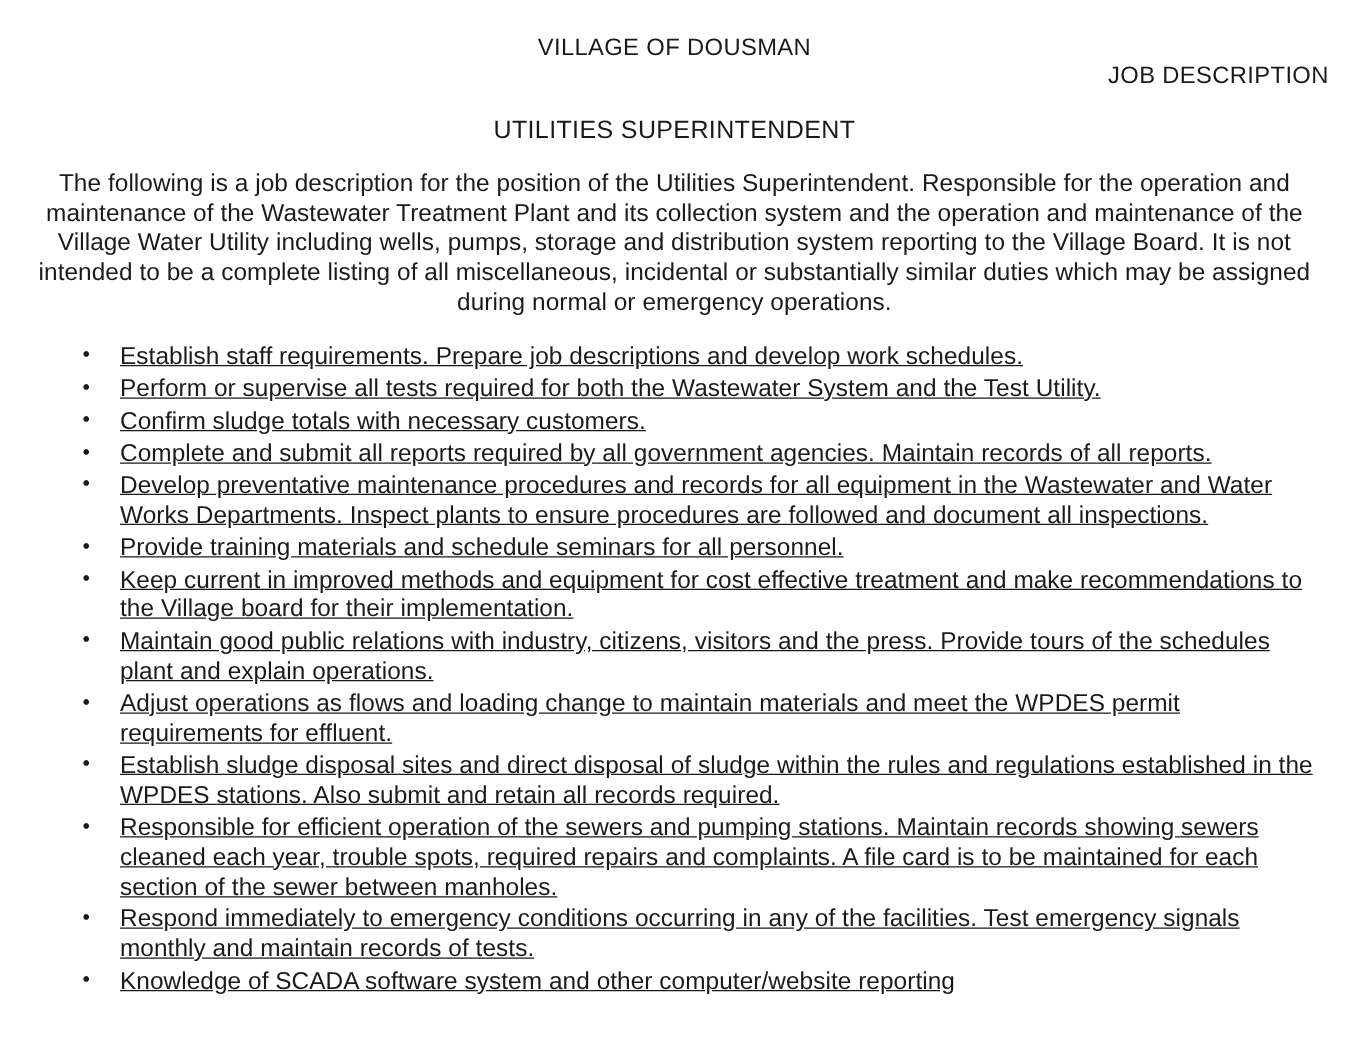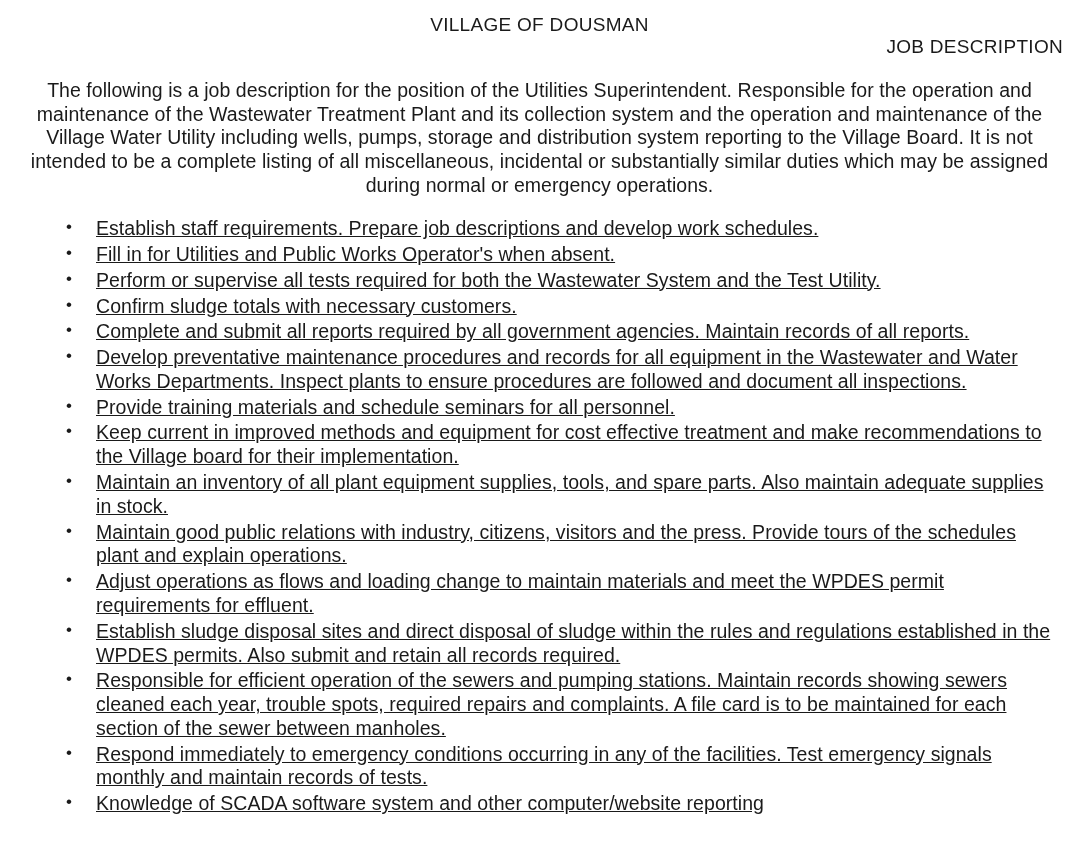--- a/index.html
+++ b/index.html
@@ -11,21 +11,21 @@
     width: 1079px;
     height: 849px;
     font-family: "Liberation Sans", sans-serif;
     color: #1a1a1a;
     overflow: hidden;
   }
   .page {
     width: 1079px;
     height: 724px;
     box-sizing: border-box;
-    padding: 14px 16px 0 16px;
+    padding: 28px 16px 0 16px;
     position: relative;
   }
   .header-block {
     text-align: center;
     line-height: 1.18;
   }
   .org-line {
     font-size: 19px;
     letter-spacing: 0.3px;
   }
@@ -74,35 +74,34 @@
 </head>
 <body>
 
 <div class="page">
 
   <div class="header-block">
     <div class="org-line">VILLAGE OF DOUSMAN</div>
     <div class="doc-type">JOB DESCRIPTION</div>
   </div>
 
+  <div class="job-title">UTILITIES SUPERINTENDENT</div>
 
   <p class="intro">The following is a job description for the position of the Utilities Superintendent.  Responsible for the operation and maintenance of the Wastewater Treatment Plant and its collection system and the operation and maintenance of the Village Water Utility including wells, pumps, storage and distribution system reporting to the Village Board.  It is not intended to be a complete listing of all miscellaneous, incidental or substantially similar duties which may be assigned during normal or emergency operations.</p>
 
   <ul class="duties">
     <li>Establish staff requirements.  Prepare job descriptions and develop work schedules.</li>
-    <li>Fill in for Utilities and Public Works Operator's when absent.</li>
     <li>Perform or supervise all tests required for both the Wastewater System and the Test Utility.</li>
     <li>Confirm sludge totals with necessary customers.</li>
     <li>Complete and submit all reports required by all government agencies.  Maintain records of all reports.</li>
     <li>Develop preventative maintenance procedures and records for all equipment in the Wastewater and Water Works Departments.  Inspect plants to ensure procedures are followed and document all inspections.</li>
     <li>Provide training materials and schedule seminars for all personnel.</li>
     <li>Keep current in improved methods and equipment for cost effective treatment and make recommendations to the Village board for their implementation.</li>
-    <li>Maintain an inventory of all plant equipment supplies, tools, and spare parts. Also maintain adequate supplies in stock.</li>
     <li>Maintain good public relations with industry, citizens, visitors and the press.  Provide tours of the schedules plant and explain operations.</li>
     <li>Adjust operations as flows and loading change to maintain materials and meet the WPDES permit requirements for effluent.</li>
-    <li>Establish sludge disposal sites and direct disposal of sludge within the rules and regulations established in the WPDES permits.  Also submit and retain all records required.</li>
+    <li>Establish sludge disposal sites and direct disposal of sludge within the rules and regulations established in the WPDES stations.  Also submit and retain all records required.</li>
     <li>Responsible for efficient operation of the sewers and pumping stations.  Maintain records showing sewers cleaned each year, trouble spots, required repairs and complaints.  A file card is to be maintained for each section of the sewer between manholes.</li>
     <li>Respond immediately to emergency conditions occurring in any of the facilities.  Test emergency signals monthly and maintain records of tests.</li>
     <li>Knowledge of SCADA software system and other computer/website reporting</li>
 
   </ul>
 
 </div>
 
 </body></html>

